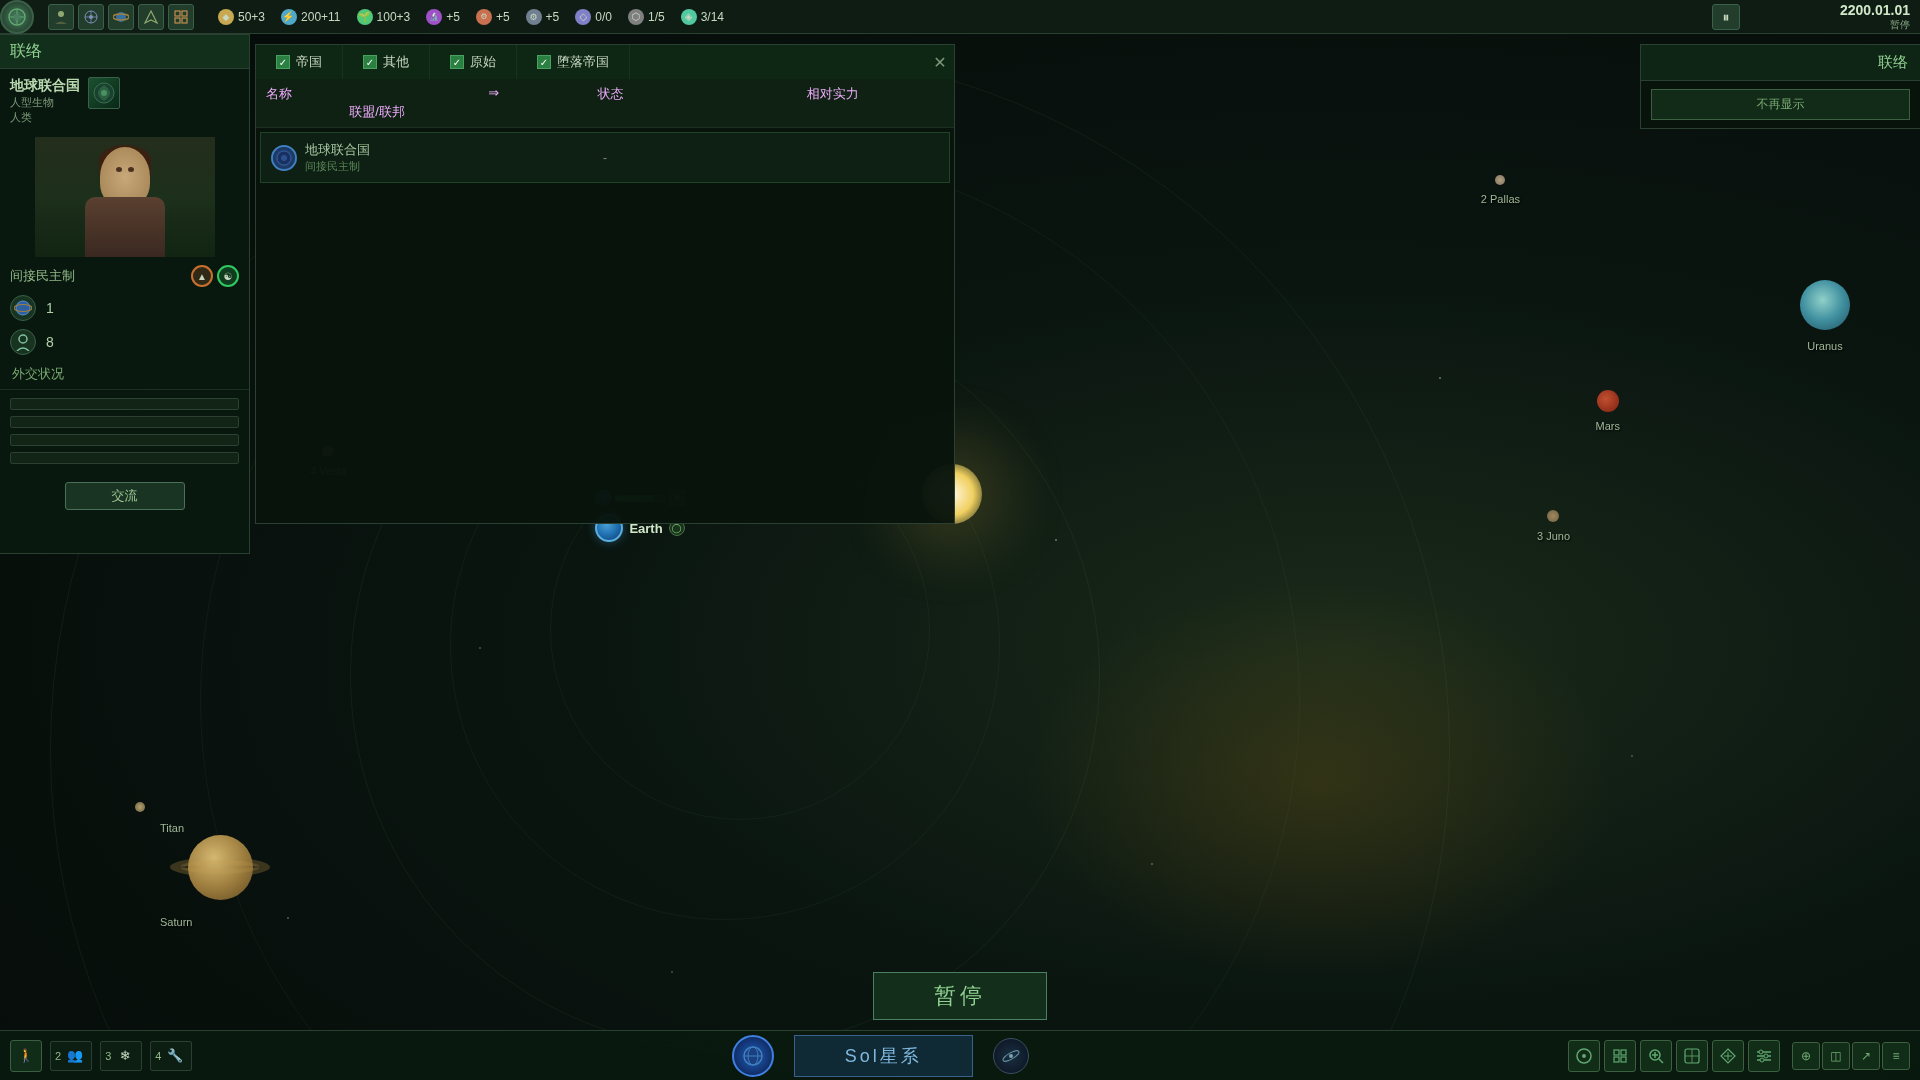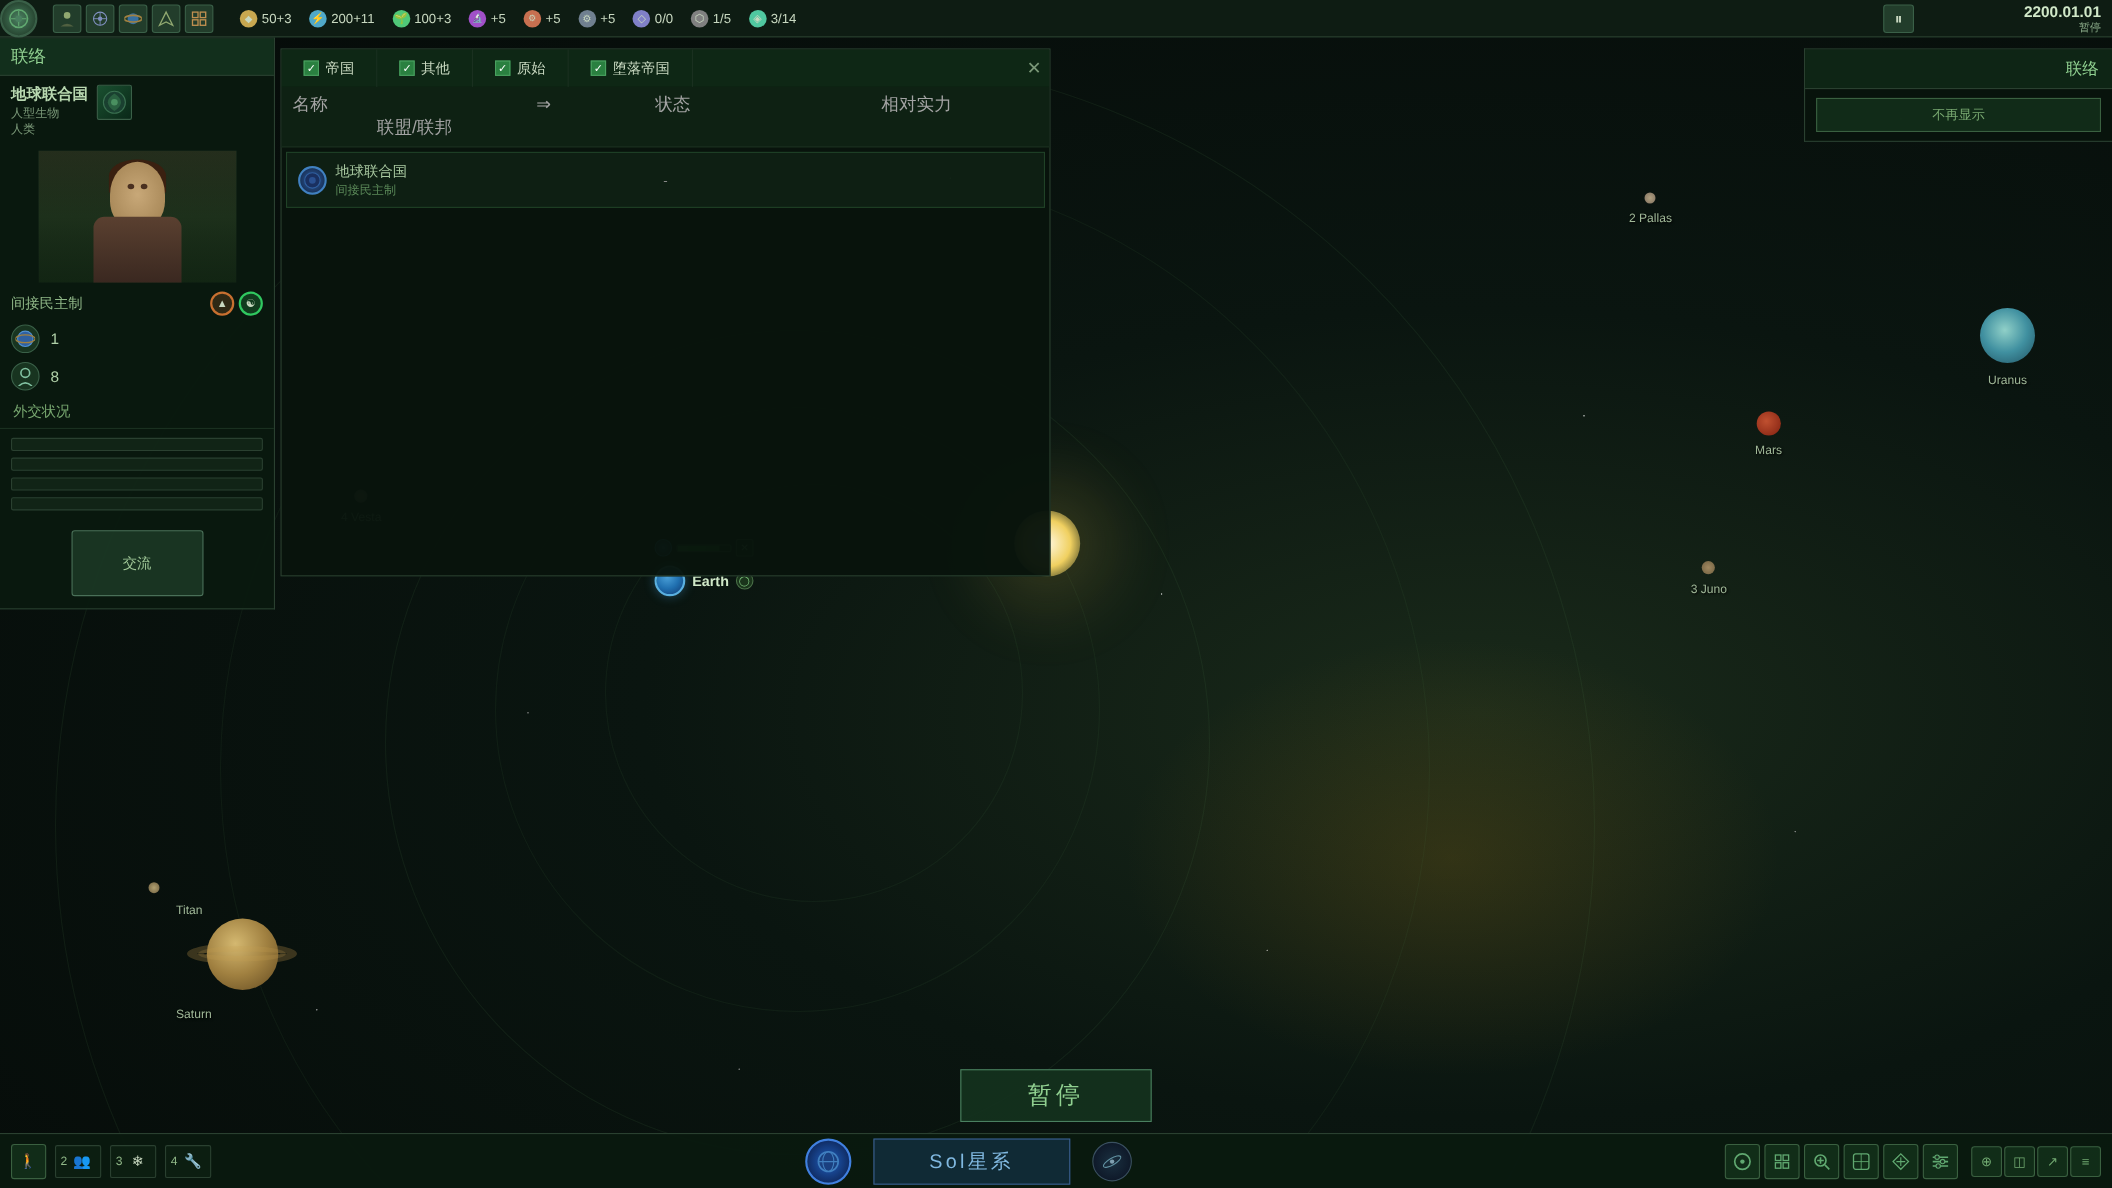--- a/index.html
+++ b/index.html
@@ -317,21 +317,21 @@
       height: 12px;
       background: rgba(20,40,25,0.8);
       border: 1px solid #2a4030;
       border-radius: 2px;
     }
 
     .exchange-btn {
       display: block;
       margin: 10px auto;
       width: 120px;
-      padding: 20px 16px;
+      padding: 4px 16px;
       background: rgba(30,60,40,0.8);
       border: 1px solid #4a7058;
       border-radius: 3px;
       color: #a0c898;
       font-size: 13px;
       cursor: pointer;
       text-align: center;
       font-family: 'Microsoft YaHei', Arial, sans-serif;
     }
 
@@ -385,22 +385,22 @@
     }
 
     .diplo-table-header {
       display: grid;
       grid-template-columns: 1fr auto 1fr 1fr;
       background: rgba(15,35,20,0.9);
       border-bottom: 1px solid #1a3020;
       padding: 6px 10px;
     }
     .col-header {
-      font-size: 16px;
-      color: #a3a3a3;
+      font-size: 13px;
+      color: #f0abfc;
       text-align: center;
     }
     .col-header:first-child { text-align: left; }
 
     .diplo-row {
       display: grid;
       grid-template-columns: 1fr auto 1fr 1fr;
       padding: 8px 10px;
       background: rgba(30,60,35,0.3);
       border: 1px solid rgba(60,120,70,0.4);
@@ -580,21 +580,21 @@
     .earth-label {
       font-size: 13px;
       color: #d0e8c8;
       font-weight: bold;
     }
 
     
     .mars-planet {
       position: absolute;
       right: 300px;
-      top: 374px;
+      top: 390px;
       display: flex;
       flex-direction: column;
       align-items: center;
       gap: 4px;
     }
     .mars-body {
       width: 22px;
       height: 22px;
       border-radius: 50%;
       background: radial-gradient(circle at 40% 40%, #c05030, #802010);

